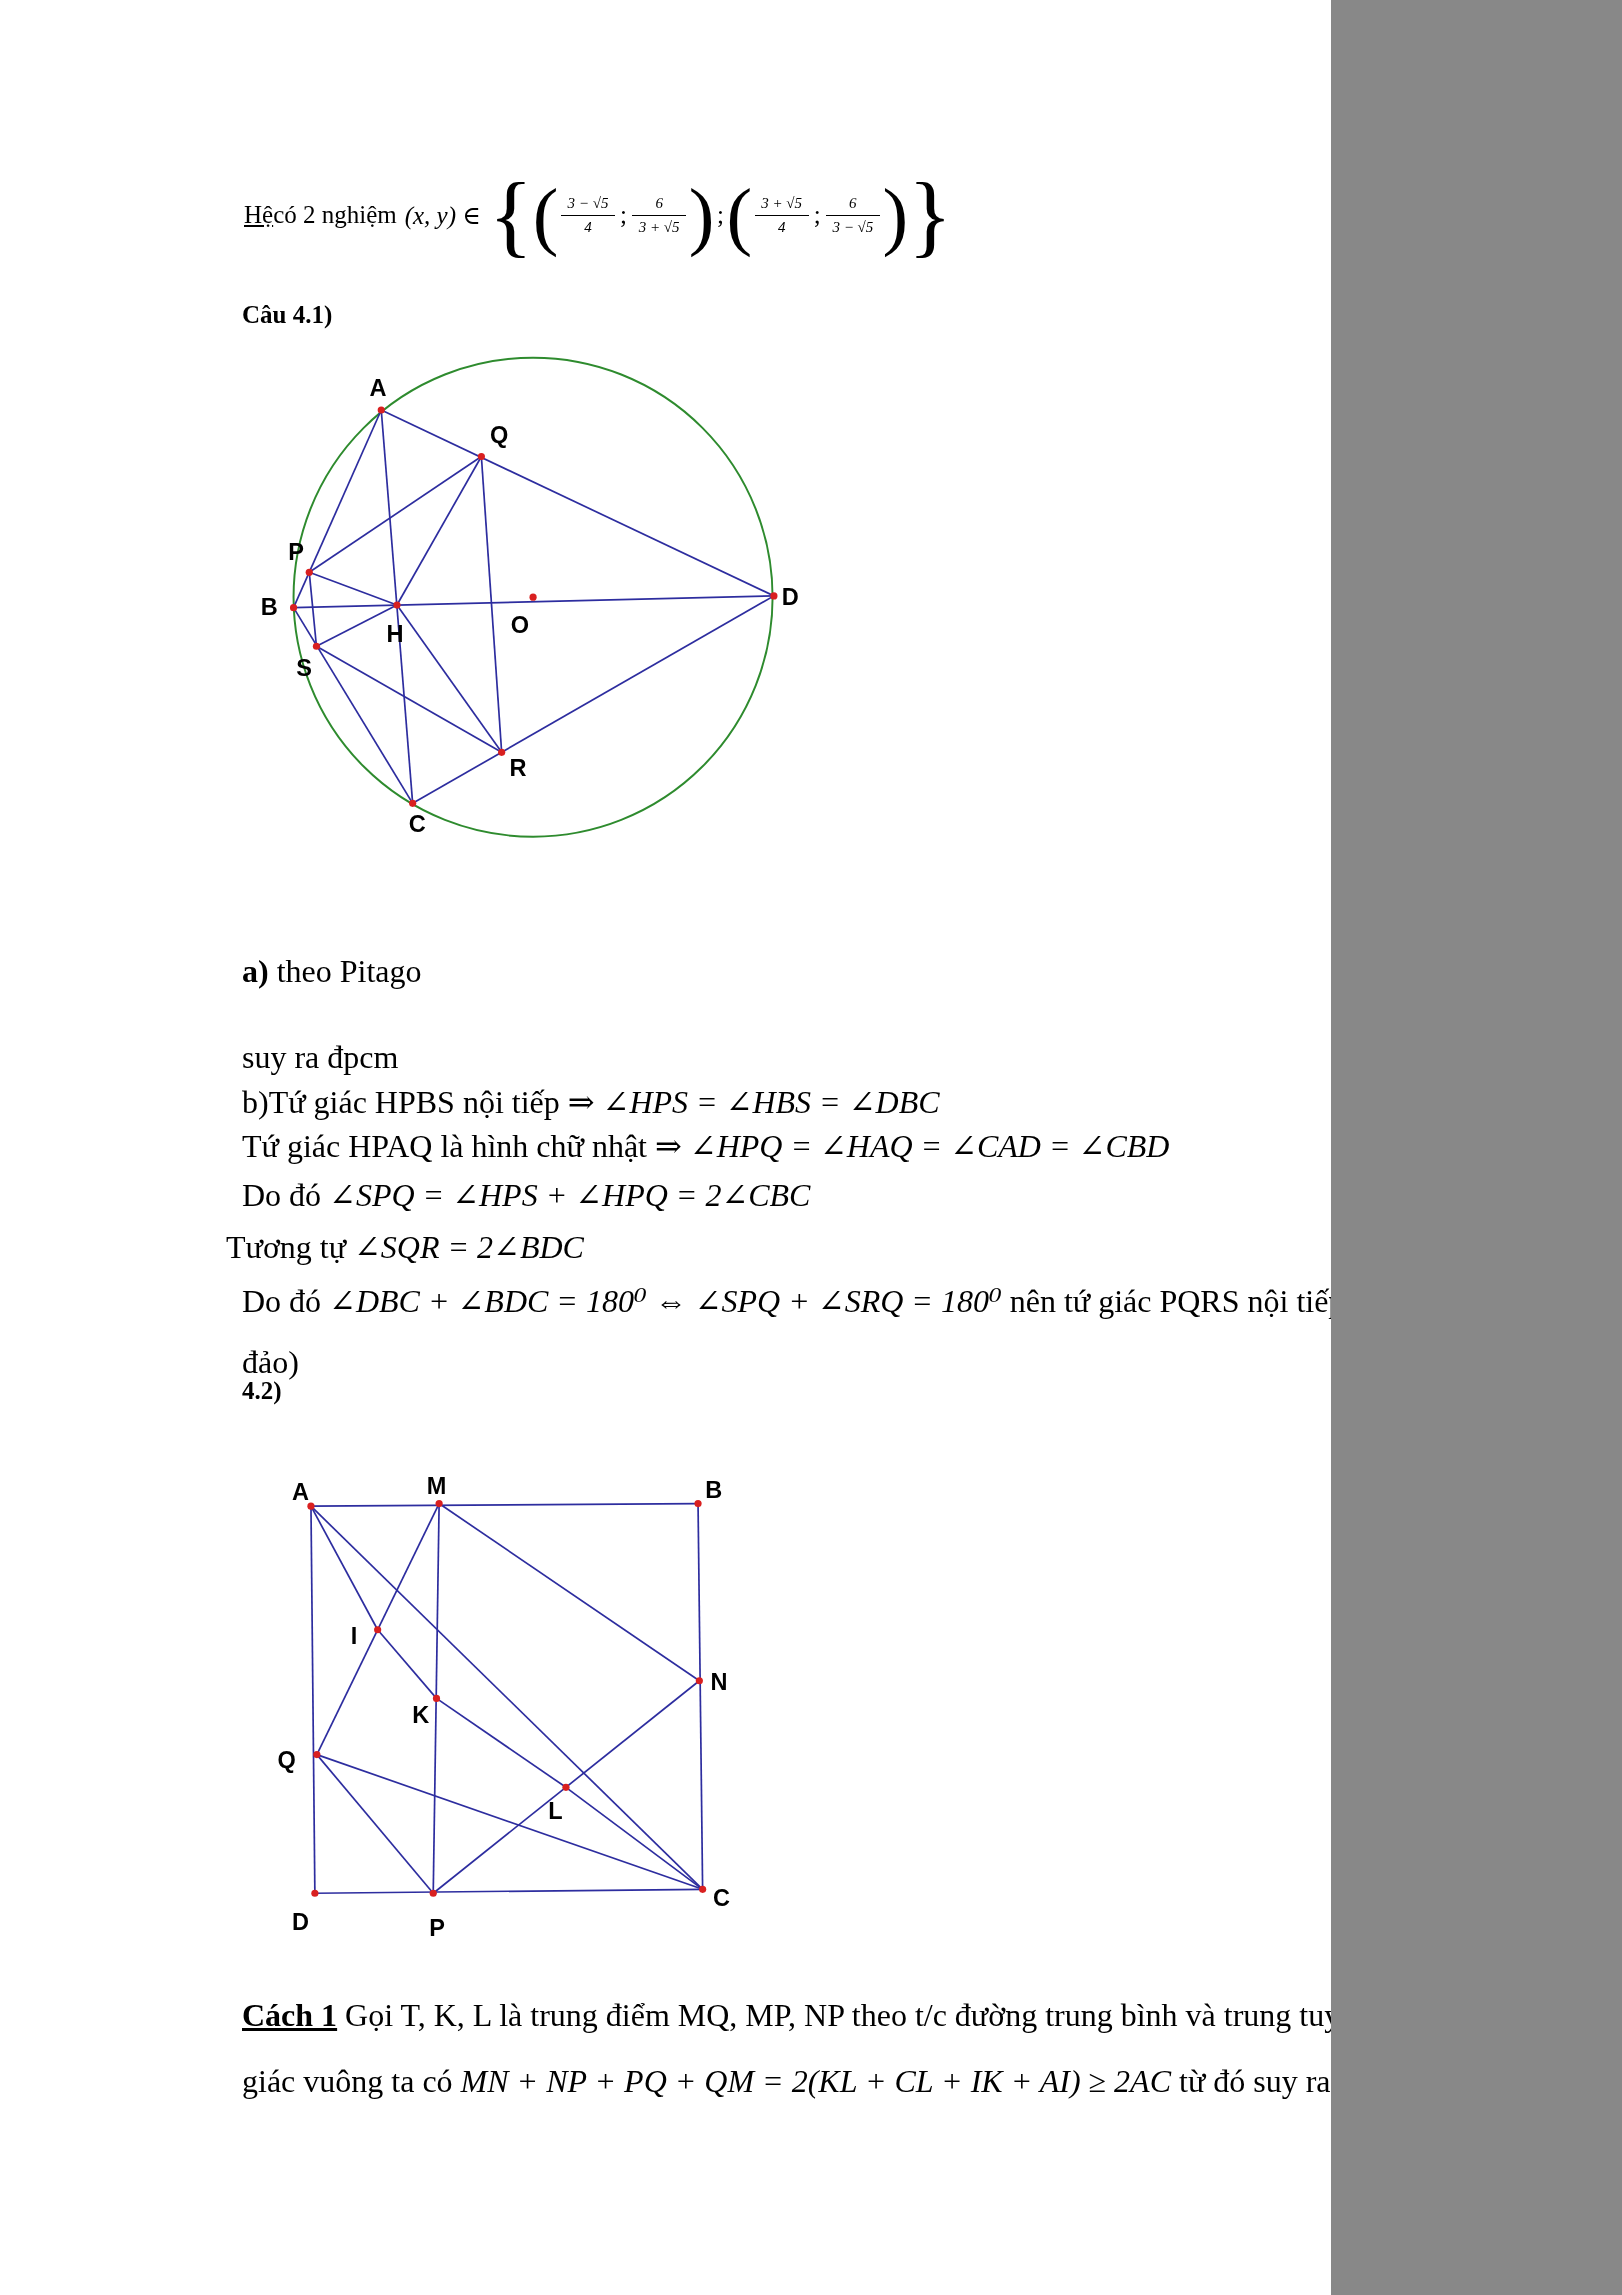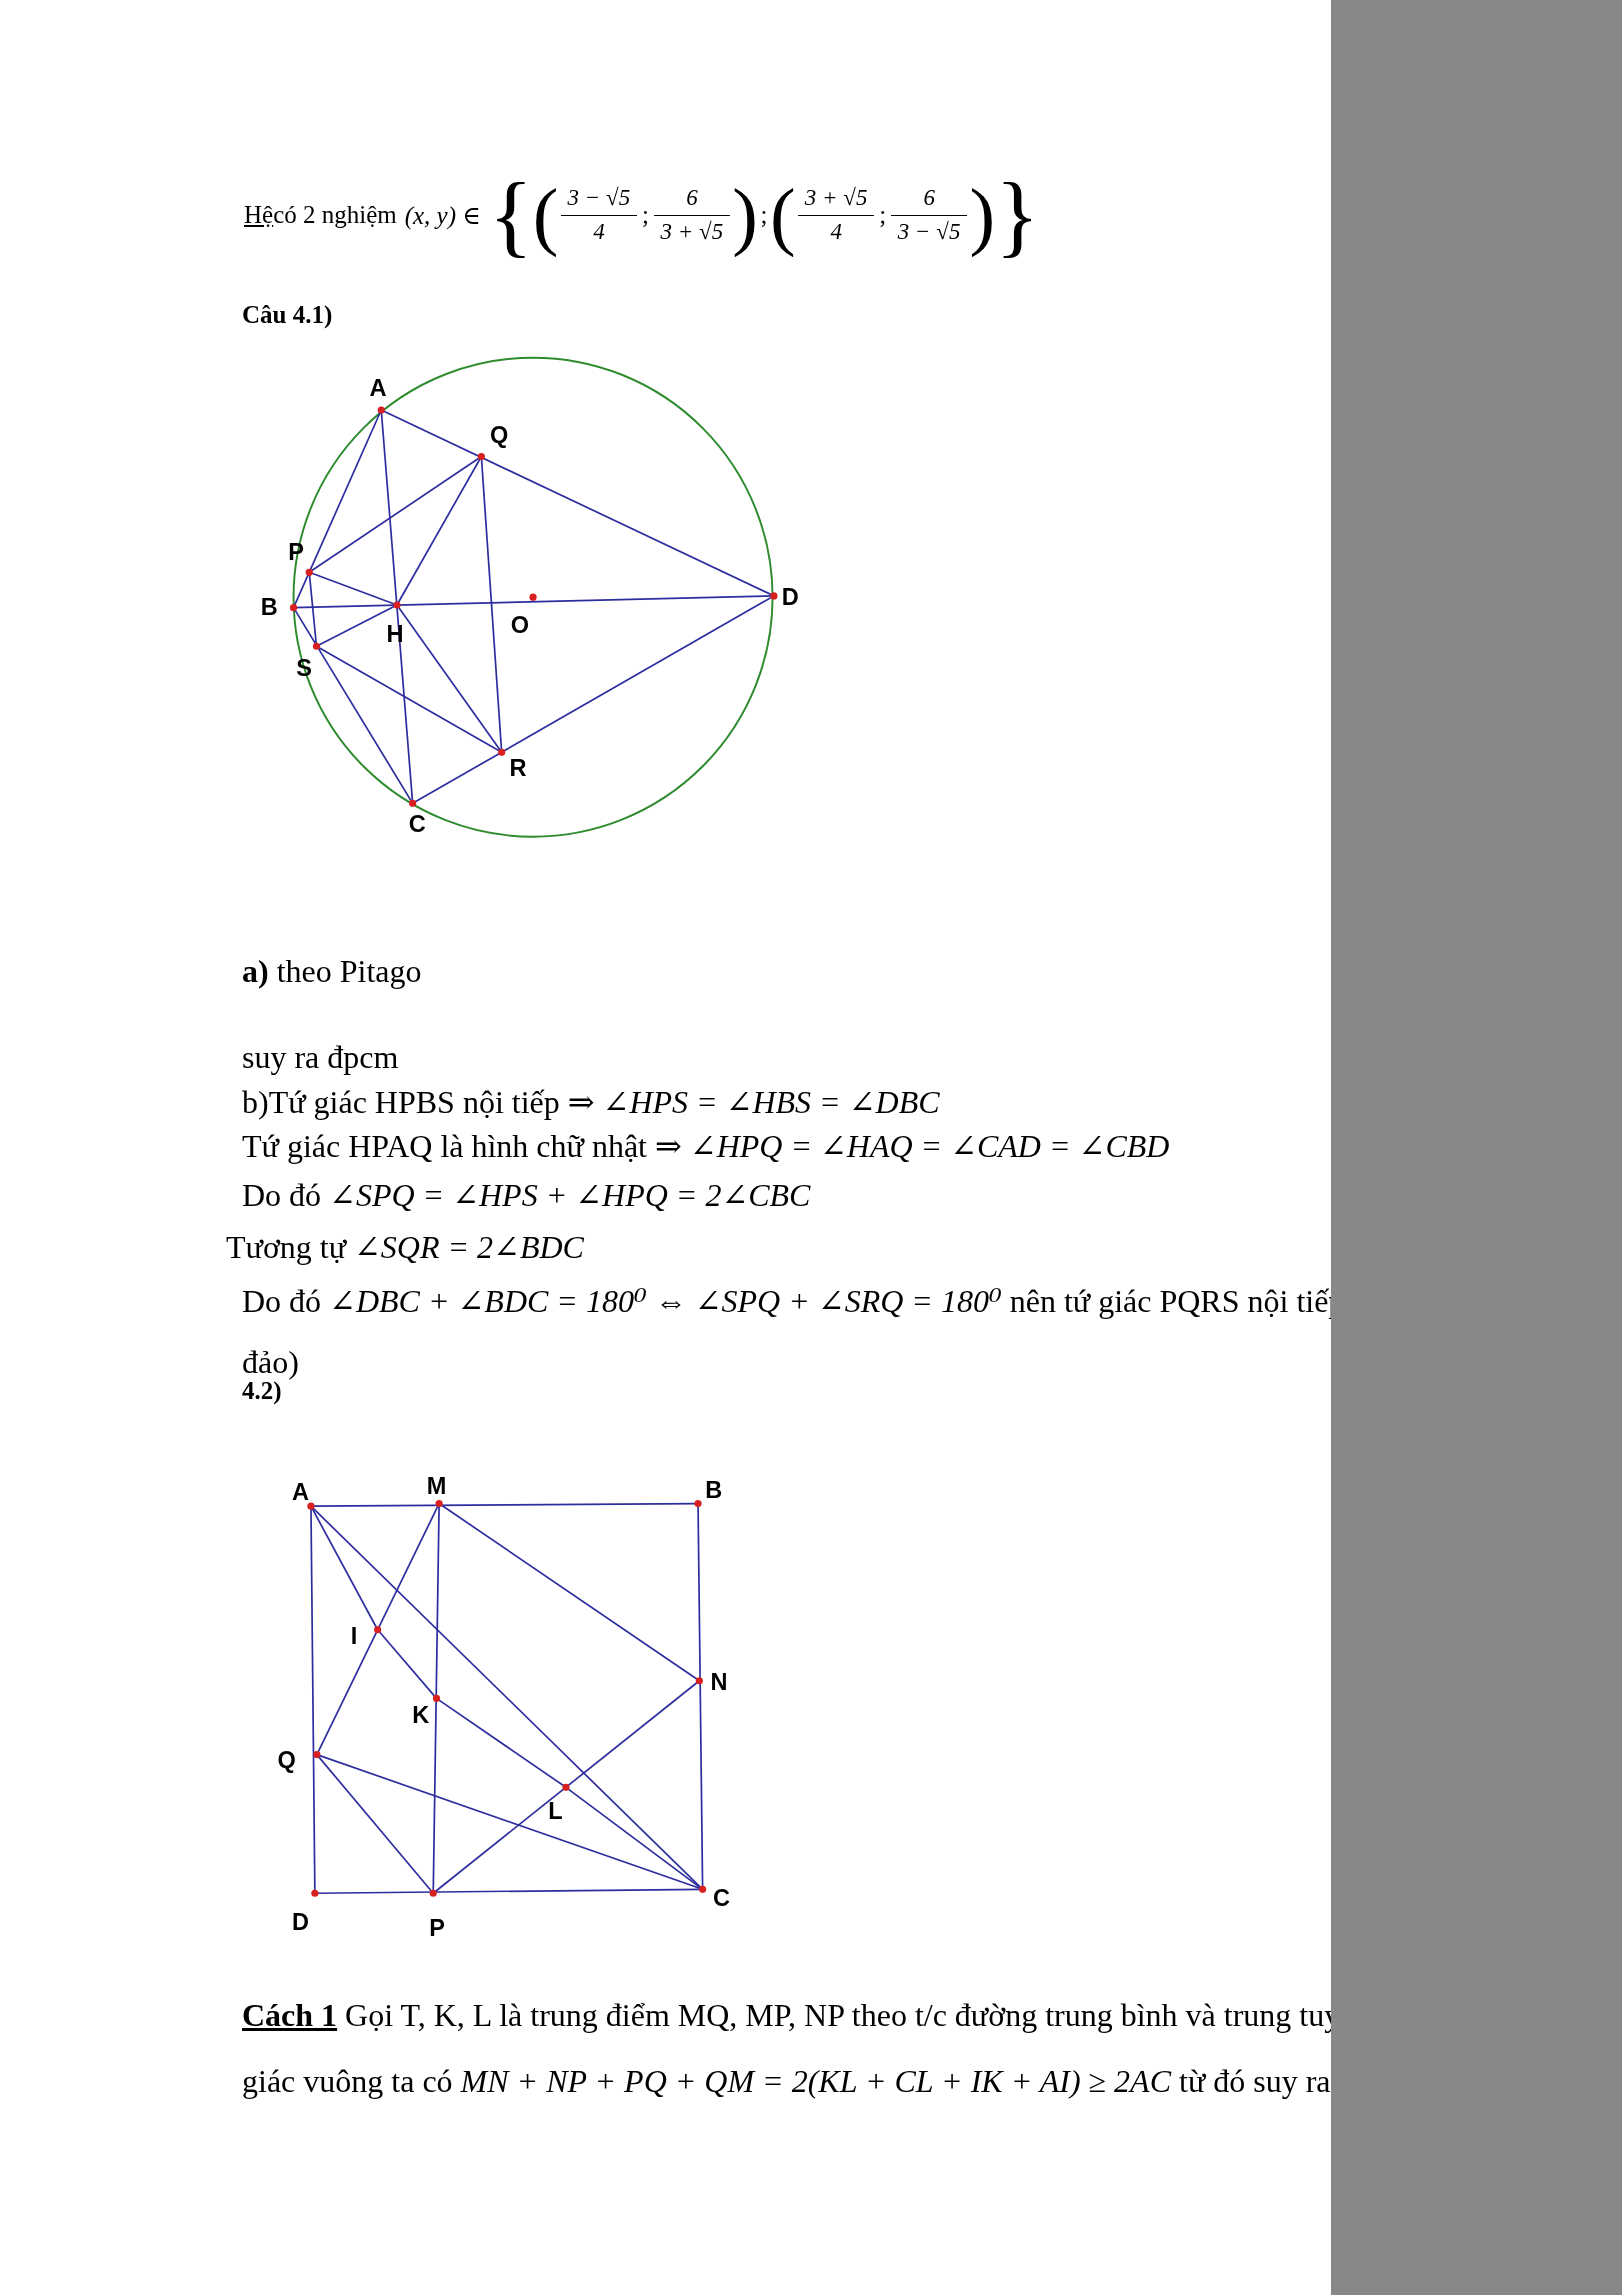--- a/index.html
+++ b/index.html
@@ -14,21 +14,21 @@
   .abs{position:absolute;}
   .txt{font-size:25px;line-height:1.5;}
   .bold{font-weight:bold;text-align:center;}
   .u{text-decoration:underline;}
   .math{font-style:italic;}
   
   .header{display:flex;align-items:center;font-size:25px;white-space:nowrap;}
   .header .gap{margin-left:7.9px;}
   .big{font-size:92px;line-height:1;font-weight:300;font-style:normal;}
   .bigp{font-size:77px;line-height:1;font-weight:300;font-style:normal;}
-  .frac{display:inline-block;text-align:center;font-style:italic;font-size:23px;line-height:1.25;margin:0 2.6px;vertical-align:middle;}
+  .frac{display:inline-block;text-align:center;font-style:italic;font-size:15px;line-height:1.25;margin:0 2.6px;vertical-align:middle;}
   .frac .num{display:block;border-bottom:1.3px solid #000;padding:0 6.5px 2px;}
   .frac .den{display:block;padding:2px 6.5px 0;}
   .semi{font-size:25px;margin:0 2.6px;}
   
   .para{font-size:32px;line-height:1.9;}
   .wrapblock{width:1230px;}
   svg text{
     font-family:"Liberation Sans","DejaVu Sans",sans-serif;
     font-weight:bold;font-size:36px;fill:#000;
   }

